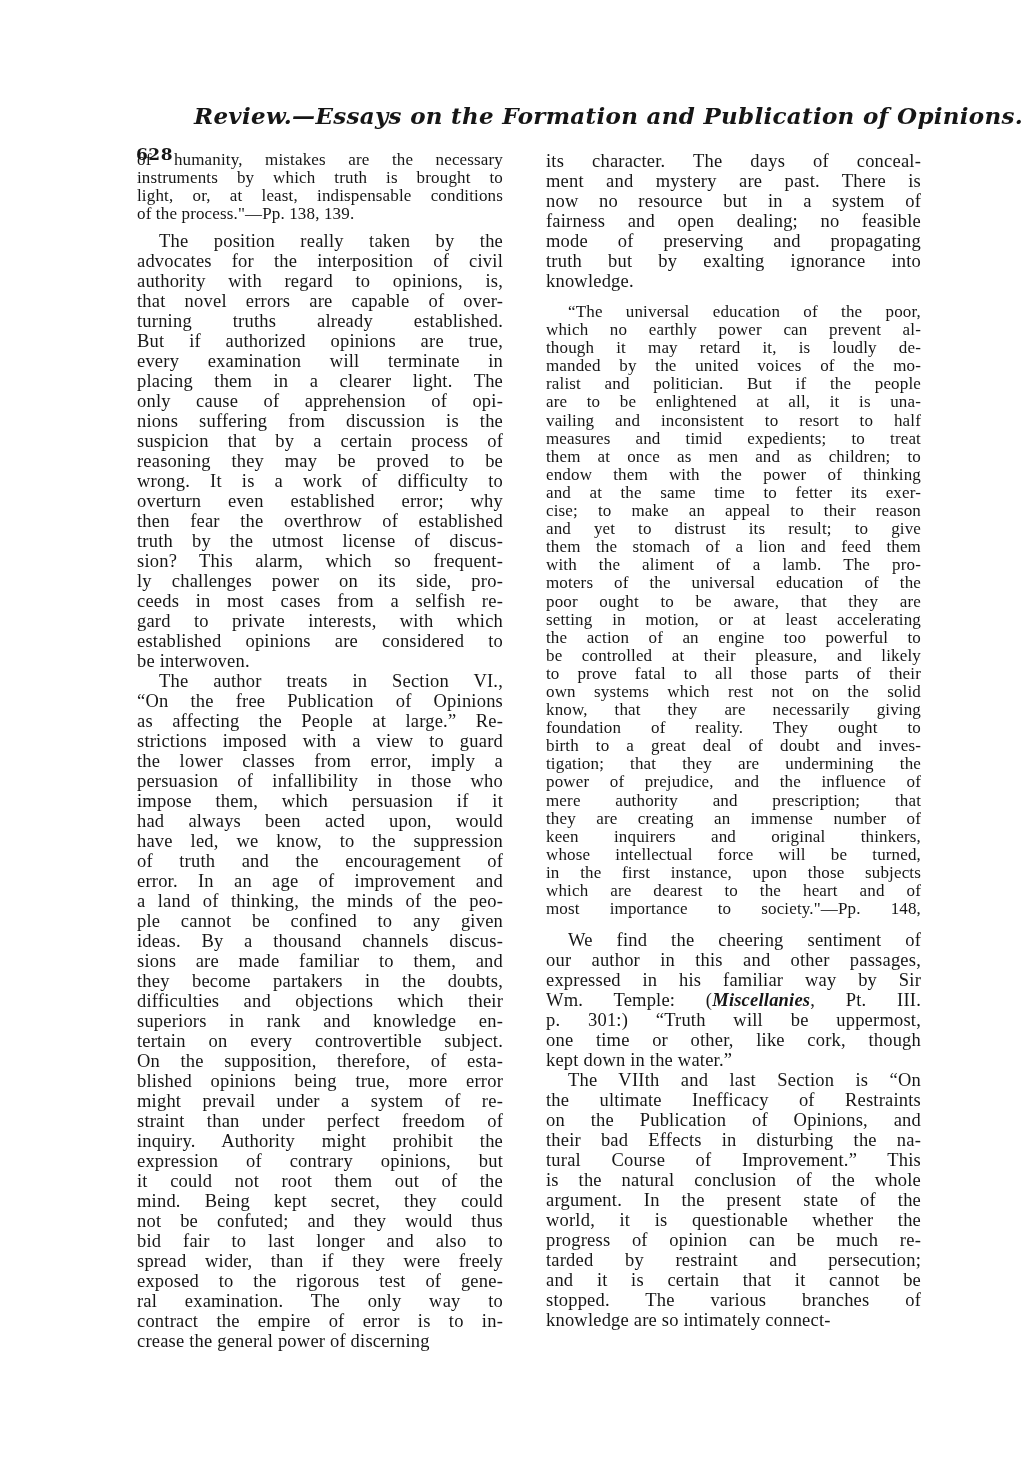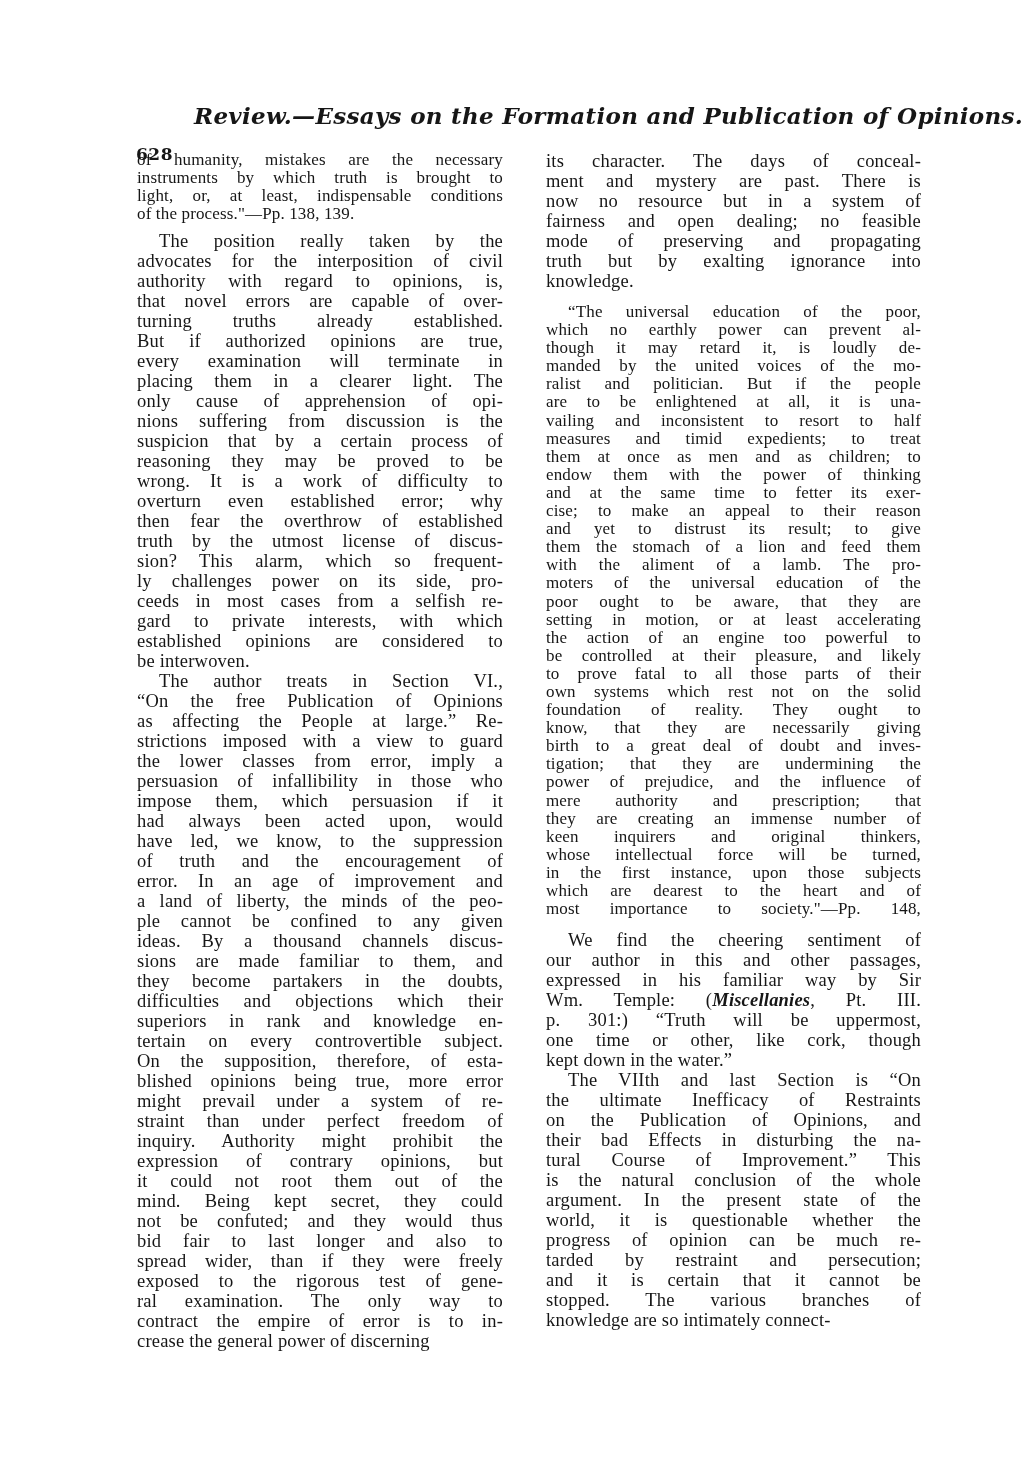--- a/index.html
+++ b/index.html
@@ -67,21 +67,21 @@
         <span class="line">“On the free Publication of Opinions</span>
         <span class="line">as affecting the People at large.” Re-</span>
         <span class="line">strictions imposed with a view to guard</span>
         <span class="line">the lower classes from error, imply a</span>
         <span class="line">persuasion of infallibility in those who</span>
         <span class="line">impose them, which persuasion if it</span>
         <span class="line">had always been acted upon, would</span>
         <span class="line">have led, we know, to the suppression</span>
         <span class="line">of truth and the encouragement of</span>
         <span class="line">error. In an age of improvement and</span>
-        <span class="line">a land of liberty, the minds of the peo-</span>
+        <span class="line">a land of thinking, the minds of the peo-</span>
         <span class="line">ple cannot be confined to any given</span>
         <span class="line">ideas. By a thousand channels discus-</span>
         <span class="line">sions are made familiar to them, and</span>
         <span class="line">they become partakers in the doubts,</span>
         <span class="line">difficulties and objections which their</span>
         <span class="line">superiors in rank and knowledge en-</span>
         <span class="line">tertain on every controvertible subject.</span>
         <span class="line">On the supposition, therefore, of esta-</span>
         <span class="line">blished opinions being true, more error</span>
         <span class="line">might prevail under a system of re-</span>
@@ -127,22 +127,22 @@
         <span class="line">and yet to distrust its result; to give</span>
         <span class="line">them the stomach of a lion and feed them</span>
         <span class="line">with the aliment of a lamb. The pro-</span>
         <span class="line">moters of the universal education of the</span>
         <span class="line">poor ought to be aware, that they are</span>
         <span class="line">setting in motion, or at least accelerating</span>
         <span class="line">the action of an engine too powerful to</span>
         <span class="line">be controlled at their pleasure, and likely</span>
         <span class="line">to prove fatal to all those parts of their</span>
         <span class="line">own systems which rest not on the solid</span>
+        <span class="line">know, that they are necessarily giving</span>
         <span class="line">foundation of reality. They ought to</span>
-        <span class="line">know, that they are necessarily giving</span>
         <span class="line">birth to a great deal of doubt and inves-</span>
         <span class="line">tigation; that they are undermining the</span>
         <span class="line">power of prejudice, and the influence of</span>
         <span class="line">mere authority and prescription; that</span>
         <span class="line">they are creating an immense number of</span>
         <span class="line">keen inquirers and original thinkers,</span>
         <span class="line">whose intellectual force will be turned,</span>
         <span class="line">in the first instance, upon those subjects</span>
         <span class="line">which are dearest to the heart and of</span>
         <span class="line">most importance to society."—Pp. 148,</span>

